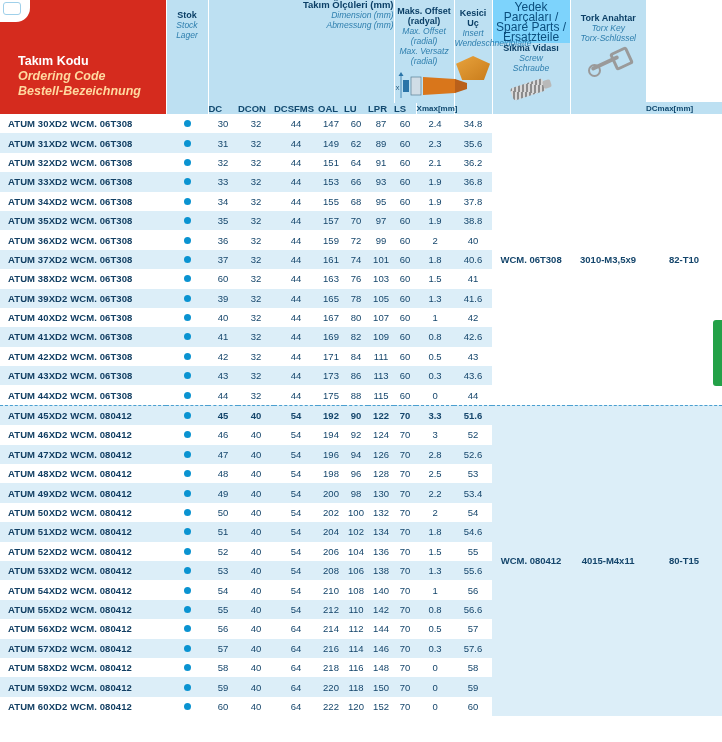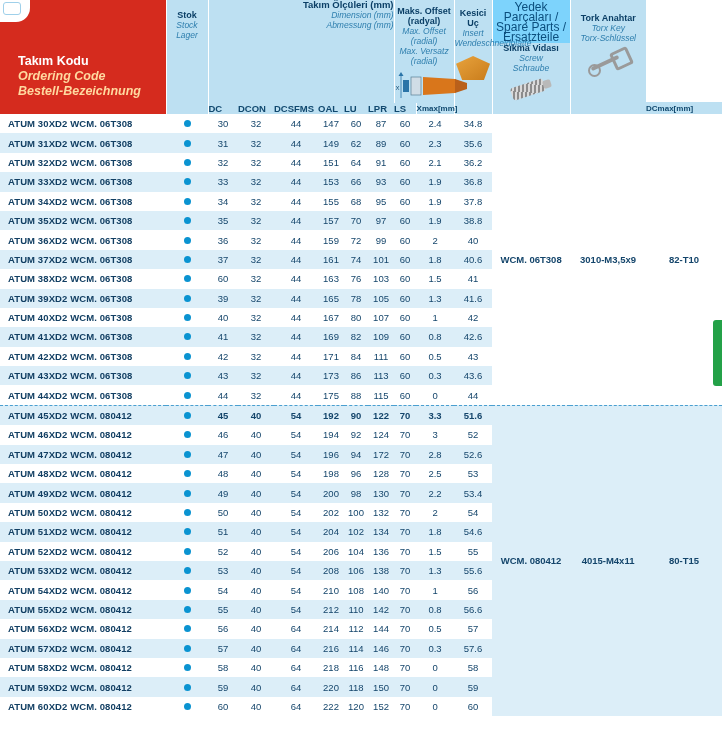--- a/index.html
+++ b/index.html
@@ -398,21 +398,21 @@
           <td>52</td>
         </tr>
         <tr class="row even">
           <td class="code">ATUM 47XD2 WCM. 080412</td>
           <td><span class="dot"></span></td>
           <td>47</td>
           <td>40</td>
           <td>54</td>
           <td>196</td>
           <td>94</td>
-          <td>172</td>
+          <td>126</td>
           <td>70</td>
           <td>2.8</td>
           <td>52.6</td>
         </tr>
         <tr class="row odd">
           <td class="code">ATUM 48XD2 WCM. 080412</td>
           <td><span class="dot"></span></td>
           <td>48</td>
           <td>40</td>
           <td>54</td>

